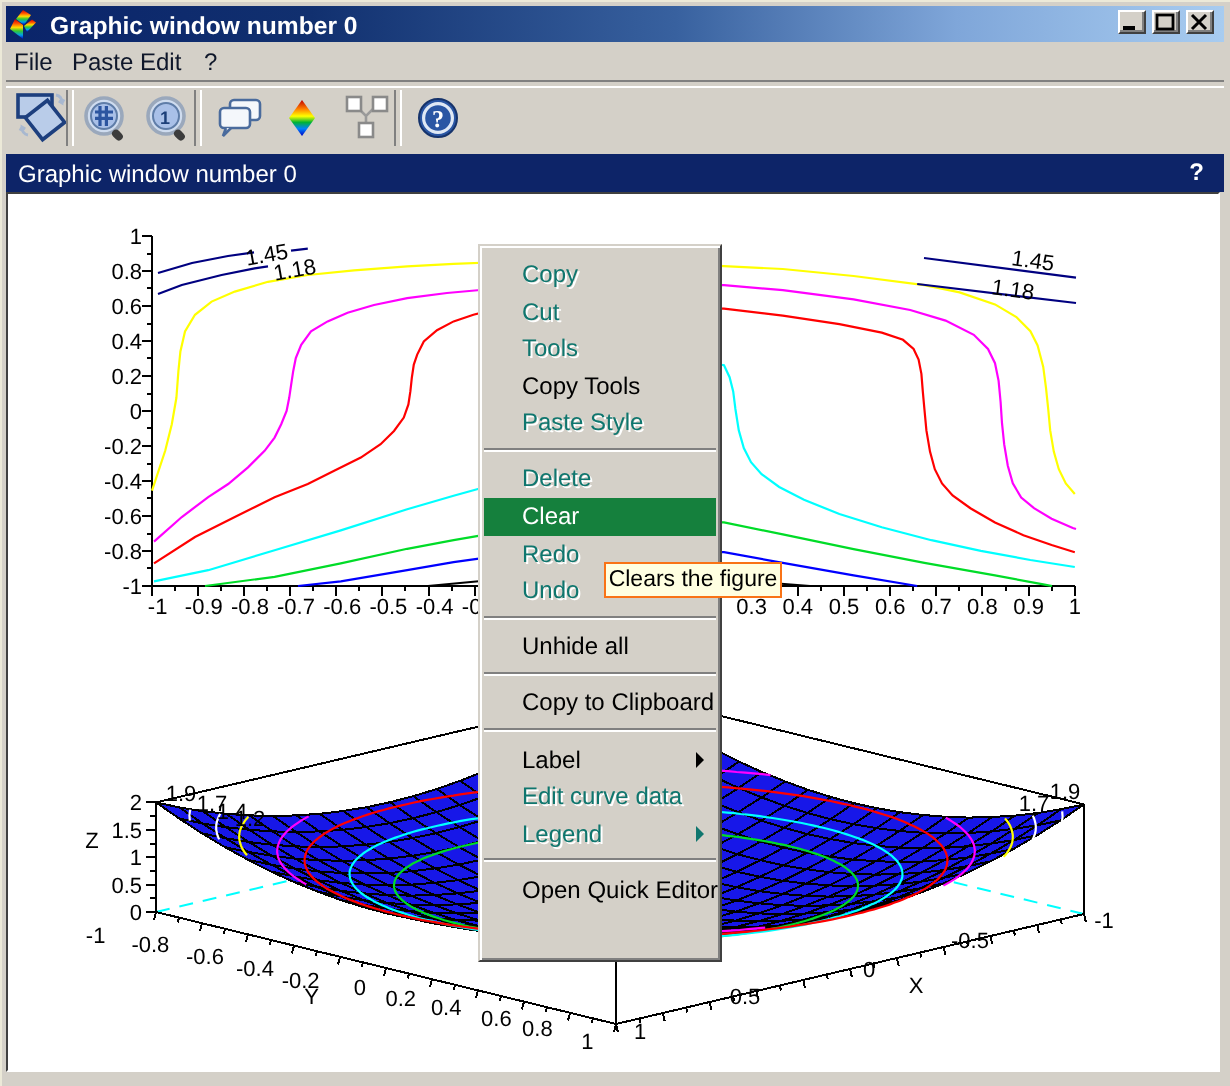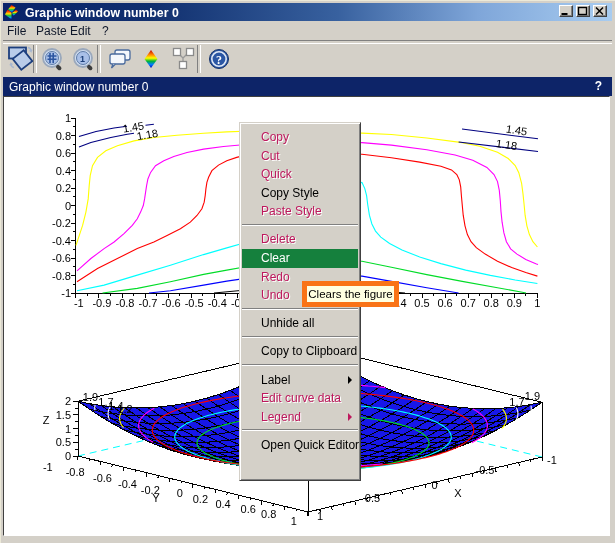--- a/index.html
+++ b/index.html
@@ -21,28 +21,28 @@
 #infobar .t2{position:absolute;right:10px;top:2px;font-weight:bold;font-size:12px;}
 #client{position:absolute;left:3px;top:96px;width:605px;height:438px;background:#fff;
 border:1px solid;border-color:#404040 #ffffff #ffffff #404040;}
 #win{box-shadow:inset -1px 0 0 #a9a5a0, inset 1px 1px 0 #ece9d8;padding-left:36px;}
 #plots{position:absolute;left:0px;top:0px;}
 #plots text{font-size:11px;fill:#000;font-family:"Liberation Sans",sans-serif;}
 #cmenu{position:absolute;left:239px;top:122px;width:120px;height:352px;background:#d4d0c8;
 border:1px solid;border-color:#d4d0c8 #404040 #404040 #d4d0c8;
 box-shadow:inset 1px 1px 0 #ffffff, inset -1px -1px 0 #808080;font-size:12px;padding-top:5px;}
 .mi{position:relative;height:18.6px;line-height:18.6px;color:#000;padding-left:19px;margin:0 2px;white-space:nowrap;}
-.mi.dis{color:#be185d;text-shadow:1px 1px 0 #ffffff;}
+.mi.dis{color:#0f766e;text-shadow:1px 1px 0 #ffffff;}
 .mi.sel{background:#15803d;color:#fff;text-shadow:none;}
 .msep{height:9.5px;margin:0 2px;position:relative;}
 .msep div{position:absolute;left:0;right:0;top:3px;height:0;border-top:1px solid #808080;border-bottom:1px solid #ffffff;}
 .arr{position:absolute;right:6px;top:5.5px;width:0;height:0;border-left:4px solid currentColor;
 border-top:4px solid transparent;border-bottom:4px solid transparent;}
 #tooltip{position:absolute;left:302px;top:281px;width:87px;height:16px;background:#ffffe1;
-border:5px solid #f97316;font-size:11.5px;line-height:16px;text-align:center;color:#000;}
+border:1px solid #f97316;font-size:11.5px;line-height:16px;text-align:center;color:#000;}
 </style></head>
 <body>
 <div id="win">
   <div id="title">
     <svg id="ticon" width="15" height="15">
         <defs>
           <linearGradient id="jet" x1="0" y1="0" x2="0" y2="1">
 <stop offset="0" stop-color="#c80000"></stop>
             <stop offset="0.22" stop-color="#ff5000"></stop>
 <stop offset="0.42" stop-color="#ffd800"></stop>
@@ -759,22 +759,22 @@
 <text x="105" y="404.5" text-anchor="middle" font-size="9">1.7</text>
 <text x="115" y="408.5" text-anchor="middle" font-size="9">1.4</text>
 <text x="124" y="412" text-anchor="middle" font-size="9">1.2</text>
 <text x="516" y="404.5" text-anchor="middle" font-size="9">1.7</text>
 <text x="531.5" y="398.5" text-anchor="middle" font-size="9">1.9</text>
     </svg>
   </div>
   <div id="cmenu">
 <div class="mi dis"><span>Copy</span></div>
 <div class="mi dis"><span>Cut</span></div>
-<div class="mi dis"><span>Quick</span></div>
-<div class="mi"><span>Copy Style</span></div>
+<div class="mi dis"><span>Tools</span></div>
+<div class="mi"><span>Copy Tools</span></div>
 <div class="mi dis"><span>Paste Style</span></div>
 <div class="msep">
         <div></div>
       </div>
 <div class="mi dis"><span>Delete</span></div>
 <div class="mi sel"><span>Clear</span></div>
 <div class="mi dis"><span>Redo</span></div>
 <div class="mi dis"><span>Undo</span></div>
 <div class="msep">
         <div></div>

